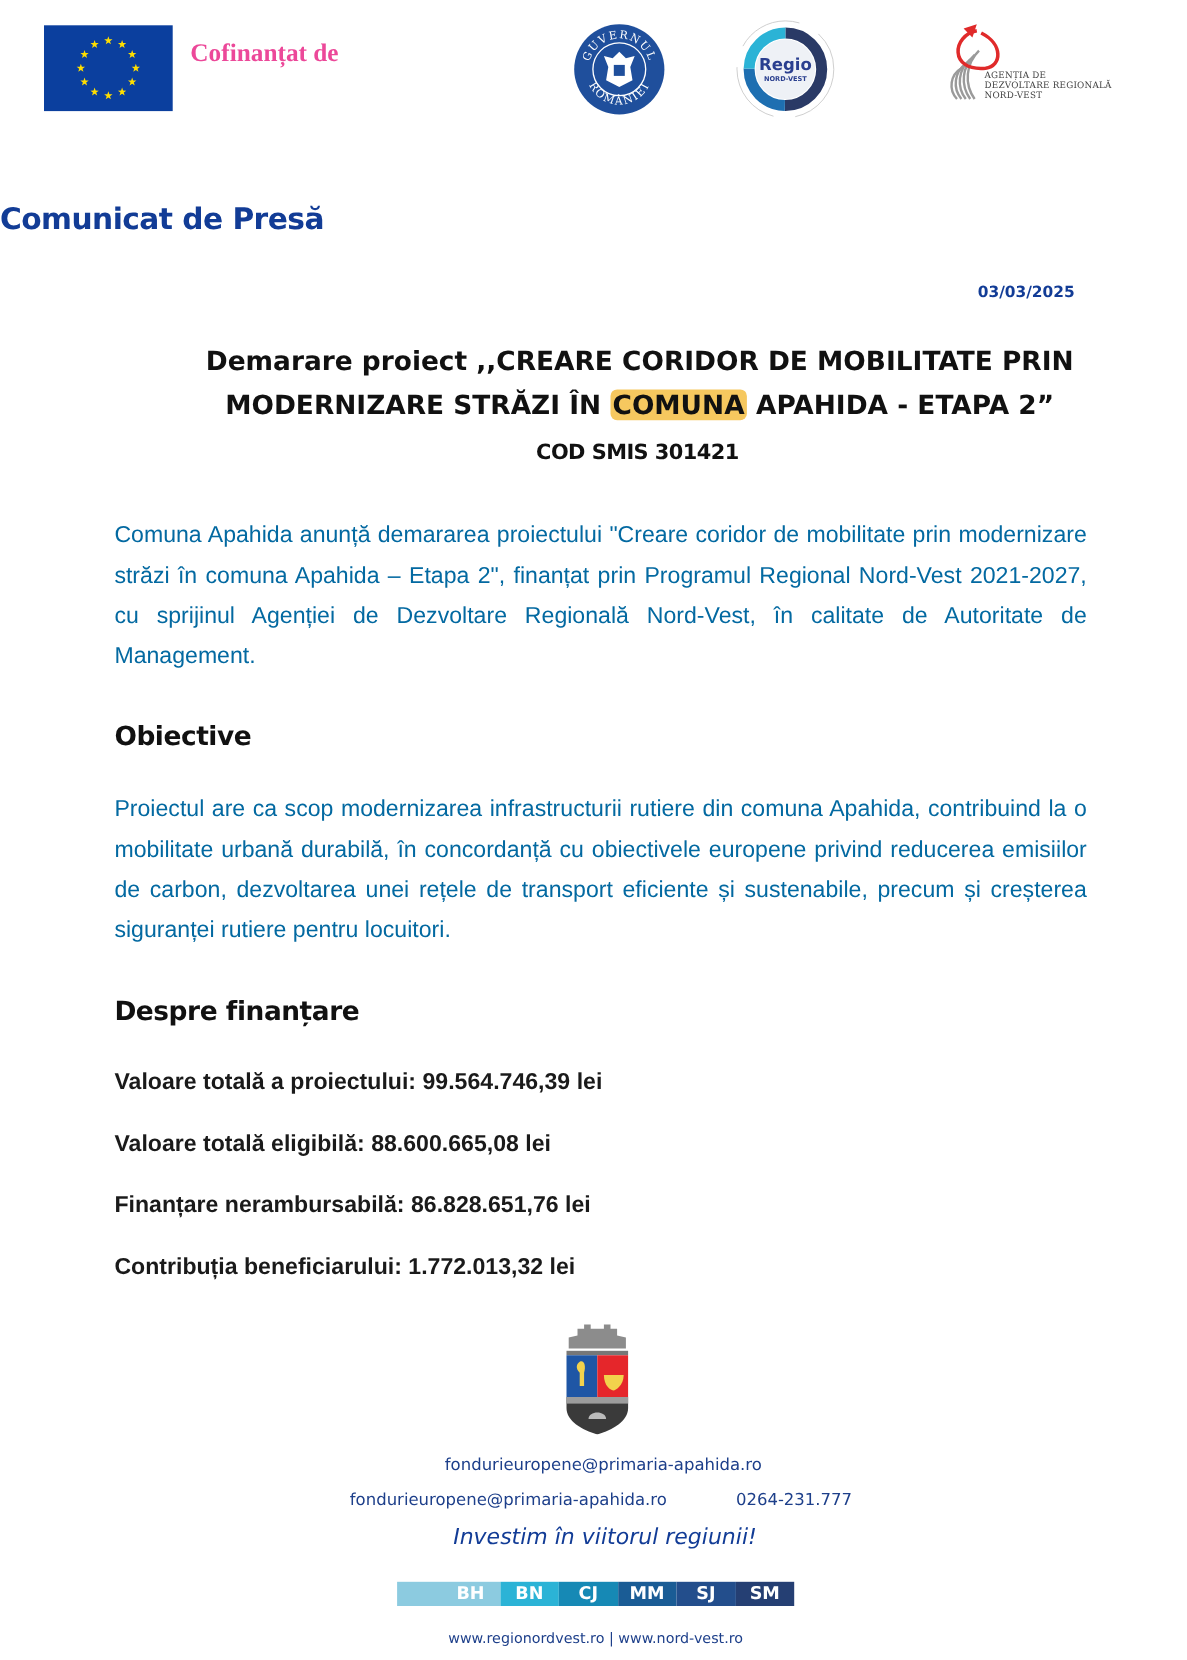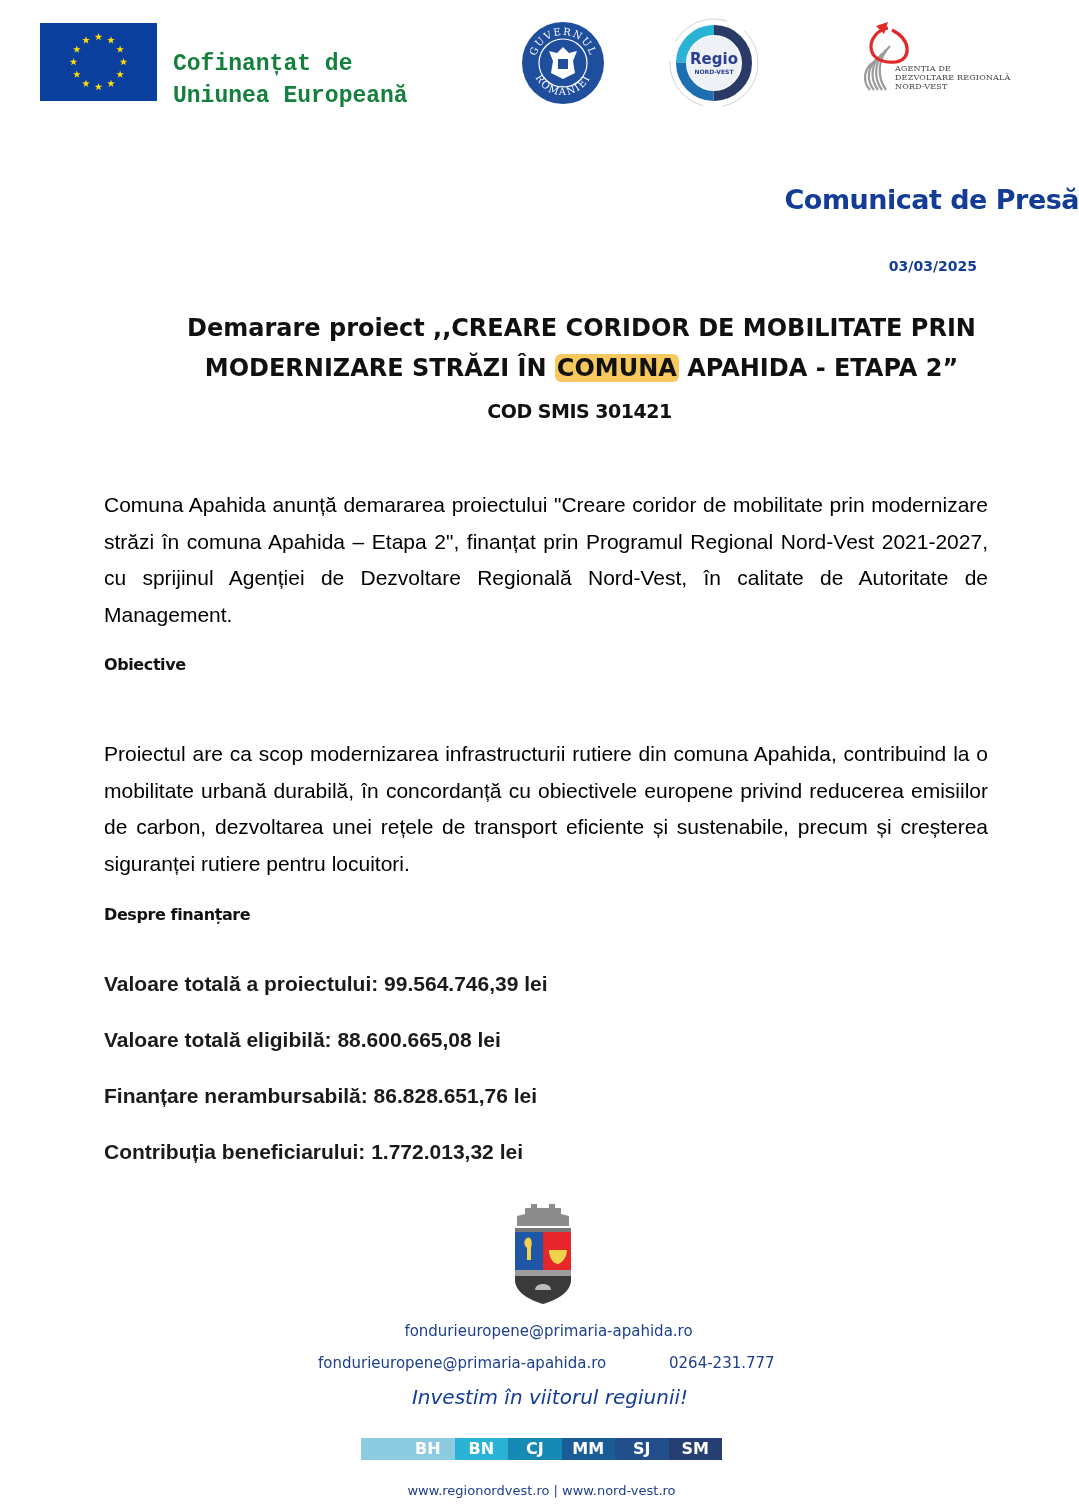--- a/index.html
+++ b/index.html
@@ -2,40 +2,40 @@
 <html><head>
 <meta charset="utf-8">
 <style>
   html, body { margin:0; padding:0; background:#ffffff; }
   body { width:1079px; height:1509px; position:relative; overflow:hidden; font-family:"Liberation Sans", sans-serif; color:#111; }
   .abs { position:absolute; }
 
   
   #eu-flag { left:40px; top:23px; width:117px; height:78px; background:#0b3f9e; }
   #eu-flag svg { width:100%; height:100%; }
-  #eu-text { left:173px; top:48px; font-family:Liberation Mono, monospace; font-weight:bold; font-size:23px; line-height:32px; color:#15803d; }
+  #eu-text { left:173px; top:32px; font-family:Liberation Serif, serif; font-weight:bold; font-size:23px; line-height:32px; color:#ec4899; }
 
   #gov-logo { left:521px; top:21px; width:84px; height:84px; }
   #regio-logo { left:668px; top:17px; width:92px; height:92px; }
   #adr-logo { left:826px; top:20px; width:170px; height:74px; }
   #adr-text { left:895px; top:64px; font-size:8px; line-height:9px; color:#444; letter-spacing:0.2px; font-family:"DejaVu Serif", serif; }
 
-  #doc-title { left:0; width:1079px; top:184px; text-align:right; font-family:"DejaVu Sans", sans-serif; font-weight:bold; font-size:27px; color:#123c96; letter-spacing:-0.5px; }
+  #doc-title { left:0; width:1079px; top:184px; text-align:left; font-family:"DejaVu Sans", sans-serif; font-weight:bold; font-size:27px; color:#123c96; letter-spacing:-0.5px; }
   #doc-date { right:102px; top:258px; font-family:"DejaVu Sans", sans-serif; font-weight:bold; font-size:14px; color:#123c96; }
 
   .headline { left:0; width:1079px; text-align:center; font-family:"DejaVu Sans", sans-serif; font-weight:bold; font-size:24px; color:#111;padding-left:42px; }
   #headline-1 { top:314px; }
   #headline-2 { top:354px; }
   .hl { background:#f6c85f; border-radius:6px; padding:0 2px; }
   #smis { left:0; width:1079px; top:400px; text-align:center; font-family:"DejaVu Sans", sans-serif; font-weight:bold; font-size:19px; color:#111; letter-spacing:-0.5px;padding-left:40px; }
 
-  .para { left:104px; width:884px; font-size:21px; line-height:36.5px; text-align:justify; color:#000000; font-family:"Liberation Sans", sans-serif;margin-top:18px; }
+  .para { left:104px; width:884px; font-size:21px; line-height:36.5px; text-align:justify; color:#0369a1; font-family:"Liberation Sans", sans-serif; }
   #intro { top:469px; }
   #obj-text { top:718px; }
-  .section-h { left:104px; font-weight:bold; font-size:16px; color:#111; font-family:"DejaVu Sans", sans-serif; letter-spacing:-0.4px; }
+  .section-h { left:104px; font-weight:bold; font-size:24px; color:#111; font-family:"DejaVu Sans", sans-serif; letter-spacing:-0.4px; }
   #obj-h { top:655px; }
   #fin-h { top:905px; }
 
   .fin-line { left:104px; font-size:21px; color:#1a1a1a; font-family:"Liberation Sans", sans-serif;font-weight:bold; }
   #fin-0 { top:972px; }
   #fin-1 { top:1028px; }
   #fin-2 { top:1084px; }
   #fin-3 { top:1140px; }
 
   #crest { left:509px; top:1200px; width:68px; height:104px; }
@@ -66,21 +66,20 @@
         <polygon points="46.00,56.65 46.94,59.36 49.80,59.41 47.52,61.15 48.35,63.89 46.00,62.25 43.65,63.89 44.48,61.15 42.20,59.41 45.06,59.36"></polygon>
         <polygon points="36.85,47.50 37.79,50.21 40.65,50.26 38.37,51.99 39.20,54.74 36.85,53.10 34.50,54.74 35.33,51.99 33.05,50.26 35.91,50.21"></polygon>
         <polygon points="33.50,35.00 34.44,37.71 37.30,37.76 35.02,39.49 35.85,42.24 33.50,40.60 31.15,42.24 31.98,39.49 29.70,37.76 32.56,37.71"></polygon>
         <polygon points="36.85,22.50 37.79,25.21 40.65,25.26 38.37,26.99 39.20,29.74 36.85,28.10 34.50,29.74 35.33,26.99 33.05,25.26 35.91,25.21"></polygon>
         <polygon points="46.00,13.35 46.94,16.05 49.80,16.11 47.52,17.84 48.35,20.59 46.00,18.95 43.65,20.59 44.48,17.84 42.20,16.11 45.06,16.05"></polygon>
       </g>
   </svg>
 </div>
 <div id="eu-text" class="abs">
   <div>Cofinanțat de</div>
-  <div>Uniunea Europeană</div>
 </div>
 
 <div id="gov-logo" class="abs">
   <svg viewBox="0 0 84 84" width="84" height="84">
     <defs>
       <path id="arcTop" d="M14,42 A28,28 0 0,1 70,42"></path>
       <path id="arcBot" d="M12,44 A30,30 0 0,0 72,44"></path>
     </defs>
     <circle cx="42" cy="42" r="41" fill="#1f4f9c"></circle>
     <circle cx="42" cy="42" r="24" fill="none" stroke="#fff" stroke-width="1.2"></circle>

